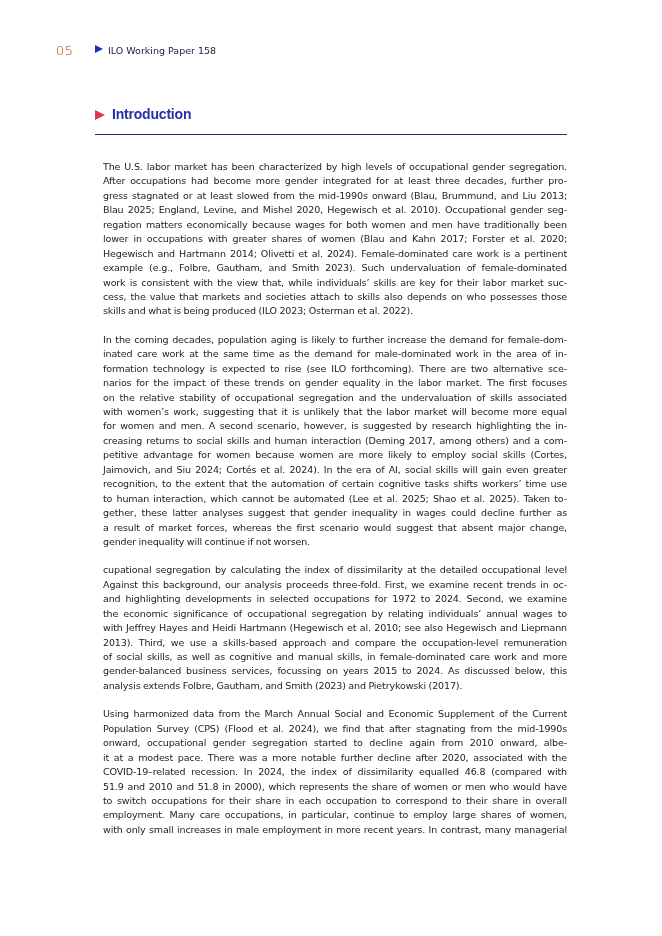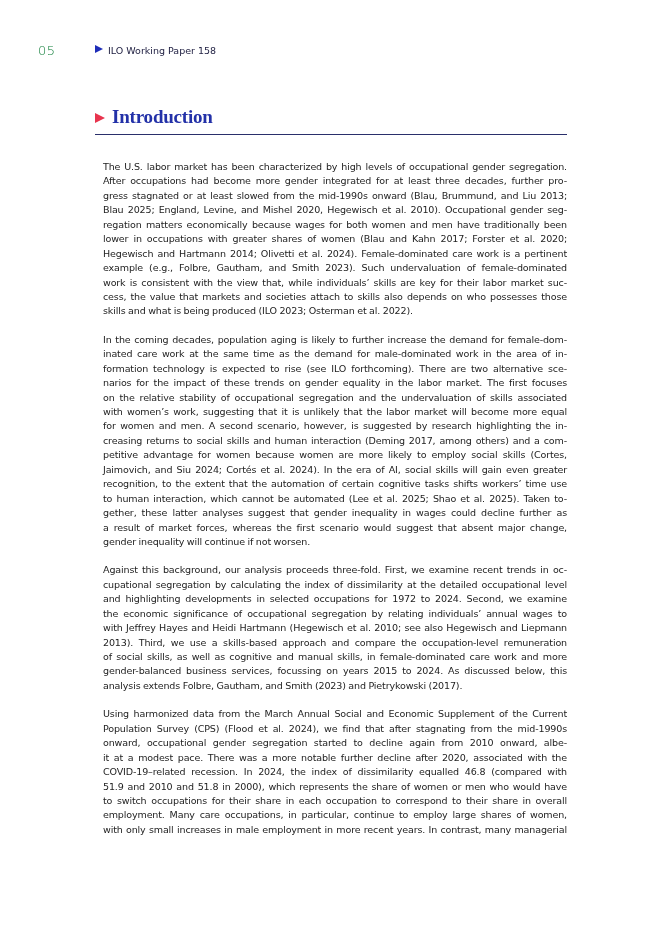--- a/index.html
+++ b/index.html
@@ -10,26 +10,26 @@
     body {
       width: 662px;
       height: 936px;
       position: relative;
       overflow: hidden;
       font-family: "DejaVu Sans", sans-serif;
       color: #1f1f1f;
     }
     .page-number {
       position: absolute;
-      left: 38px;
+      left: 56px;
       top: 43px;
       font-family: "DejaVu Sans", sans-serif;
       font-size: 13px;
       font-weight: 300;
-      color: #15803d;
+      color: #c2410c;
       letter-spacing: 0.5px;
     }
     .running-header {
       position: absolute;
       left: 95px;
       top: 45px;
       display: flex;
       align-items: flex-start;
       font-family: "DejaVu Sans", sans-serif;
       font-size: 9.5px;
@@ -52,23 +52,23 @@
     }
     .tri-red {
       width: 0; height: 0;
       border-top: 5.5px solid transparent;
       border-bottom: 5.5px solid transparent;
       border-left: 10px solid #e8344e;
       margin-right: 7px;
       margin-top: 2px;
     }
     .section-title {
-      font-family: Liberation Serif, serif;
+      font-family: Liberation Sans, sans-serif;
       font-weight: bold;
-      font-size: 19px;
+      font-size: 14px;
       color: #2331a8;
       letter-spacing: -0.2px;
     }
     .title-rule {
       position: absolute;
       left: 95px;
       top: 134px;
       width: 472px;
       height: 0;
       border-top: 1.2px solid #2a2f6b;
@@ -144,22 +144,22 @@
     <span class="line">petitive advantage for women because women are more likely to employ social skills (Cortes,</span>
     <span class="line">Jaimovich, and Siu 2024; Cortés et al. 2024). In the era of AI, social skills will gain even greater</span>
     <span class="line">recognition, to the extent that the automation of certain cognitive tasks shifts workers’ time use</span>
     <span class="line">to human interaction, which cannot be automated (Lee et al. 2025; Shao et al. 2025). Taken to-</span>
     <span class="line">gether, these latter analyses suggest that gender inequality in wages could decline further as</span>
     <span class="line">a result of market forces, whereas the first scenario would suggest that absent major change,</span>
     <span class="line last">gender inequality will continue if not worsen.</span>
   </p>
 
   <p class="para">
+    <span class="line">cupational segregation by calculating the index of dissimilarity at the detailed occupational level</span>
     <span class="line">Against this background, our analysis proceeds three-fold. First, we examine recent trends in oc-</span>
-    <span class="line">cupational segregation by calculating the index of dissimilarity at the detailed occupational level</span>
     <span class="line">and highlighting developments in selected occupations for 1972 to 2024. Second, we examine</span>
     <span class="line">the economic significance of occupational segregation by relating individuals’ annual wages to</span>
     <span class="line">with Jeffrey Hayes and Heidi Hartmann (Hegewisch et al. 2010; see also Hegewisch and Liepmann</span>
     <span class="line">2013). Third, we use a skills-based approach and compare the occupation-level remuneration</span>
     <span class="line">of social skills, as well as cognitive and manual skills, in female-dominated care work and more</span>
     <span class="line">gender-balanced business services, focussing on years 2015 to 2024. As discussed below, this</span>
     <span class="line last">analysis extends Folbre, Gautham, and Smith (2023) and Pietrykowski (2017).</span>
   </p>
 
   <p class="para">

